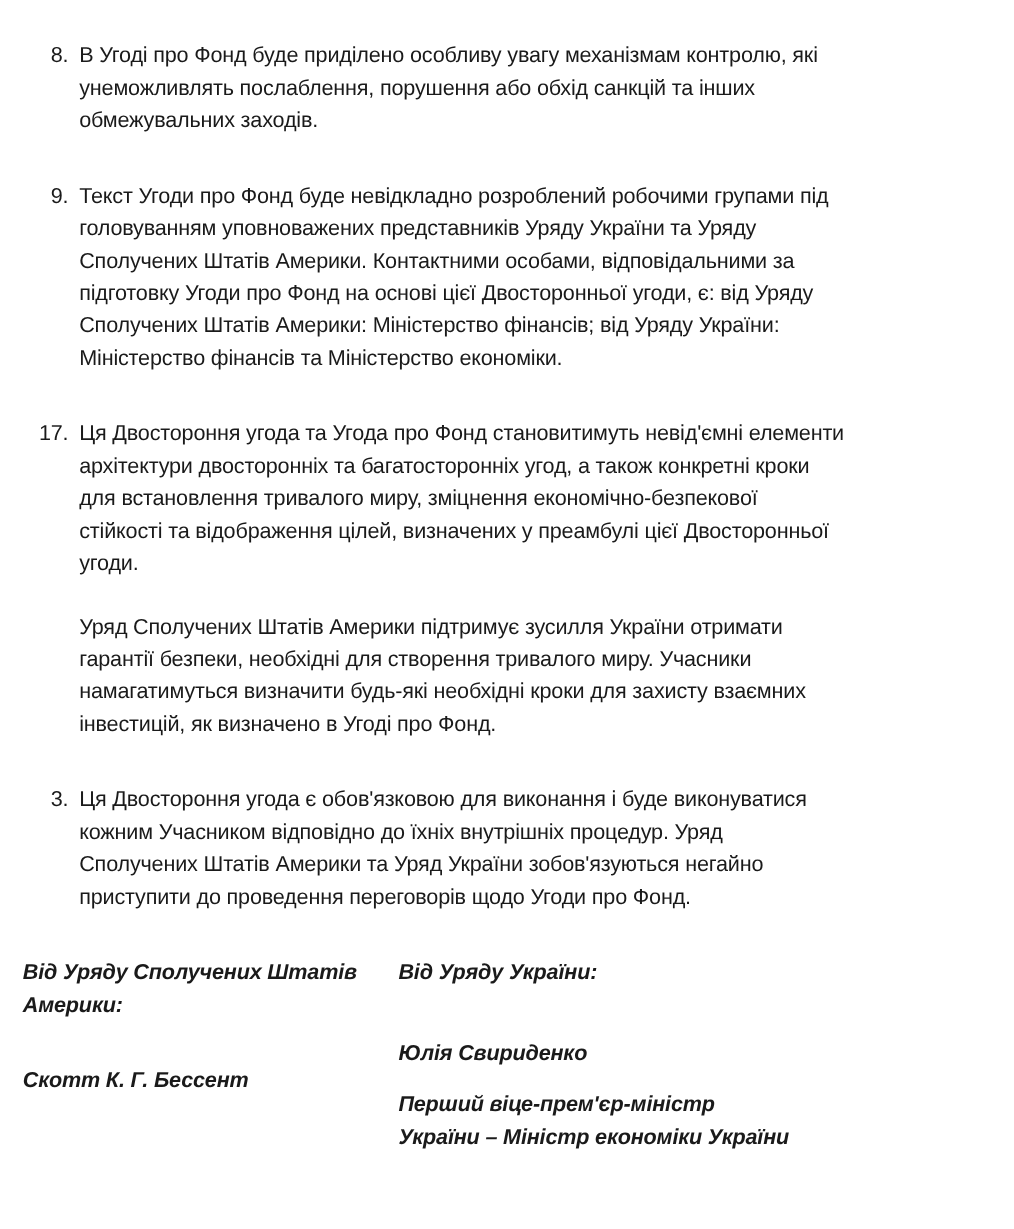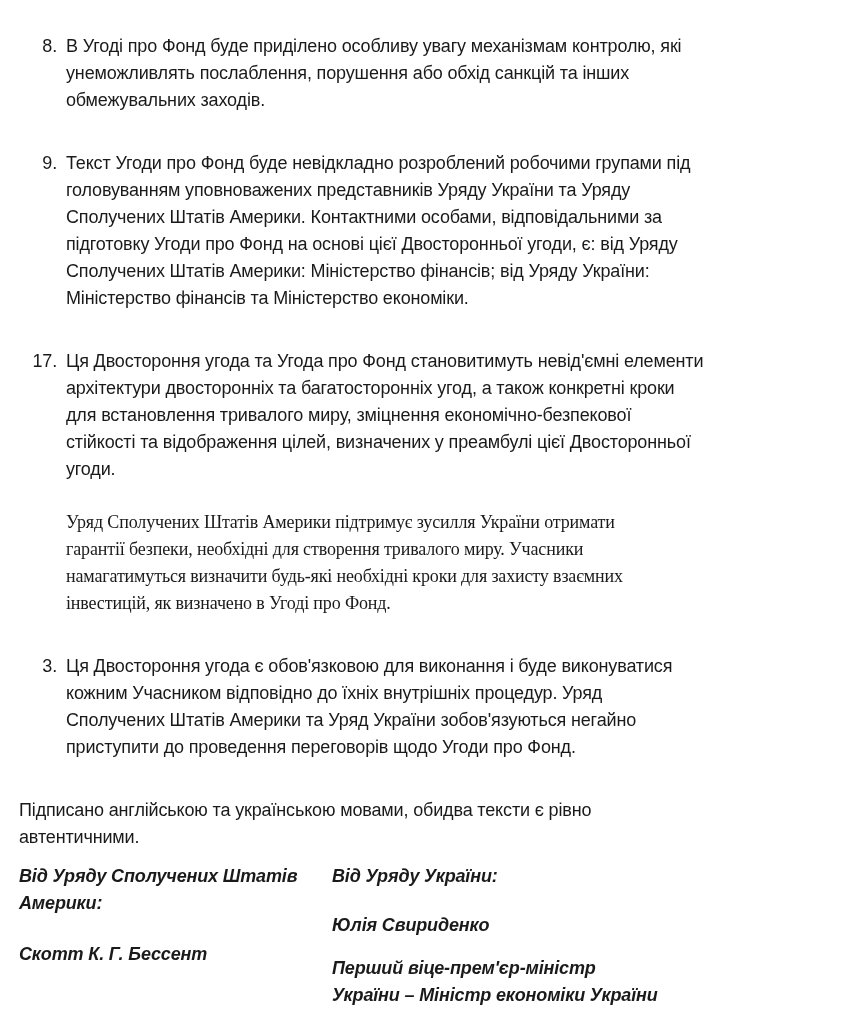--- a/index.html
+++ b/index.html
@@ -35,32 +35,32 @@
     margin-bottom: 36px;
   }
   .li-num {
     flex: 0 0 38px;
     width: 38px;
     text-align: right;
     margin-right: 9px;
     white-space: nowrap;
   }
   .li-body { flex: 1; min-width: 0; }
-  .para + .para { margin-top: 26px; font-family: Liberation Serif, serif; }
+  .para + .para { margin-top: 26px; }
   .closing { margin-top: 26px; }
   .signatures {
     display: flex;
     margin-top: 12px;
   }
   .sig-col-left { flex: 0 0 313px; width: 313px; }
   .sig-col-right { flex: 1; }
   .sig-header, .sig-name, .sig-title { font-weight: 700; font-style: italic; }
-  .sig-col-left .sig-name  { margin-top: 24px; }
+  .sig-col-left .sig-name  { margin-top: 36px; }
   .sig-col-left .sig-title { margin-top: 13px; }
-  .sig-col-right .sig-name  { margin-top: 22px; }
+  .sig-col-right .sig-name  { margin-top: 40px; }
   .sig-col-right .sig-title { margin-top: 16px; }
 </style>
 </head>
 <body>
 
 <main class="page">
 
   <div class="numbered-list">
 
     <div class="list-item">
@@ -104,22 +104,20 @@
       <div class="li-body">
         <p class="para">Ця Двостороння угода є обов'язковою для виконання і буде виконуватися
 кожним Учасником відповідно до їхніх внутрішніх процедур. Уряд
 Сполучених Штатів Америки та Уряд України зобов'язуються негайно
 приступити до проведення переговорів щодо Угоди про Фонд.</p>
       </div>
     </div>
 
   </div>
 
-  <p class="closing">Підписано англійською та українською мовами, обидва тексти є рівно
-автентичними.</p>
 
   <section class="signatures">
     <div class="sig-col-left">
       <p class="sig-header">Від Уряду Сполучених Штатів
 Америки:</p>
       <p class="sig-name">Скотт К. Г. Бессент</p>
     </div>
     <div class="sig-col-right">
       <p class="sig-header">Від Уряду України:</p>
       <p class="sig-name">Юлія Свириденко</p>

